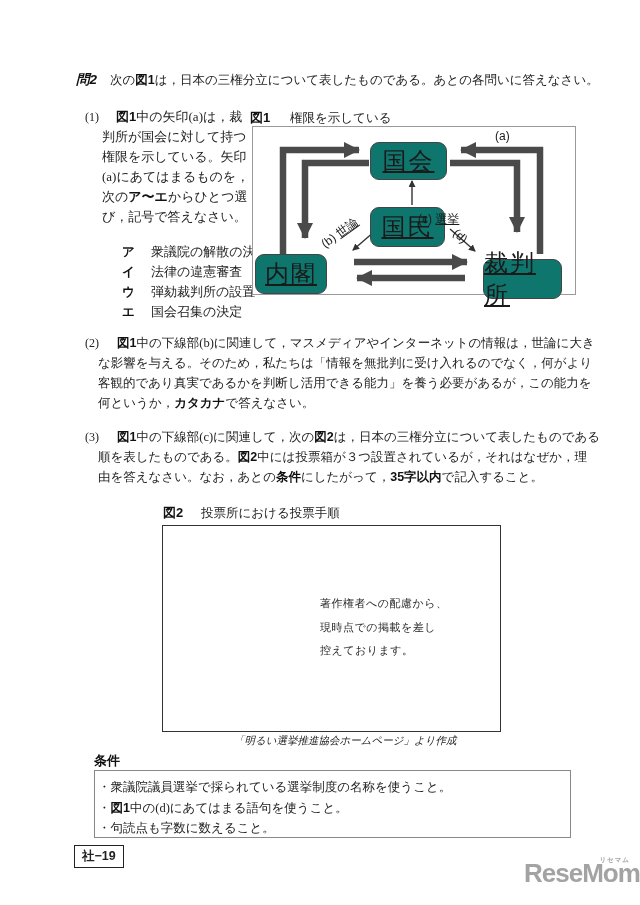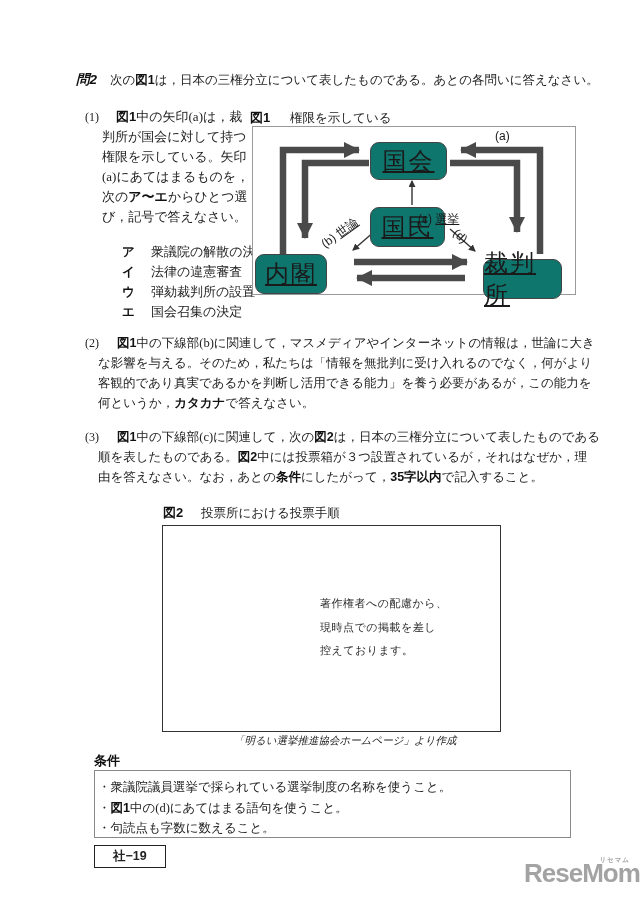--- a/index.html
+++ b/index.html
@@ -61,21 +61,21 @@
           letter-spacing:0.5px;color:#2a2a2a;white-space:nowrap;margin-left:44px;}
   .credit{left:234px;top:734px;width:250px;text-align:left;font-size:10.5px;white-space:nowrap;font-style:italic;}
 
   
   .cond-head{left:94px;top:752px;font-size:13px;}
   .cond-box{left:94px;top:770px;width:472px;height:60px;border:1px solid #888;
             padding:6px 0 0 3px;font-size:12.5px;}
   .cond-box .line{line-height:20.5px;white-space:nowrap;}
 
   
-  .pagecode{left:94px;top:845px;border:1.5px solid #222;padding:2px 18px;
+  .pagecode{left:74px;top:845px;border:1.5px solid #222;padding:2px 7px;
             font-family:"Liberation Sans","DejaVu Sans",sans-serif;
             font-size:12.5px;font-weight:600;color:#222;background:#fff;}
   .logo{left:524px;top:858px;width:112px;text-align:right;
         font-family:"Liberation Sans","DejaVu Sans",sans-serif;
         font-weight:bold;font-size:26px;letter-spacing:-1px;color:#a3a3a3;}
   .logo .ruby{position:absolute;right:6px;top:-2px;font-size:6.5px;font-weight:bold;
               letter-spacing:1px;color:#a3a3a3;}
 </style>
 </head>
 <body>

